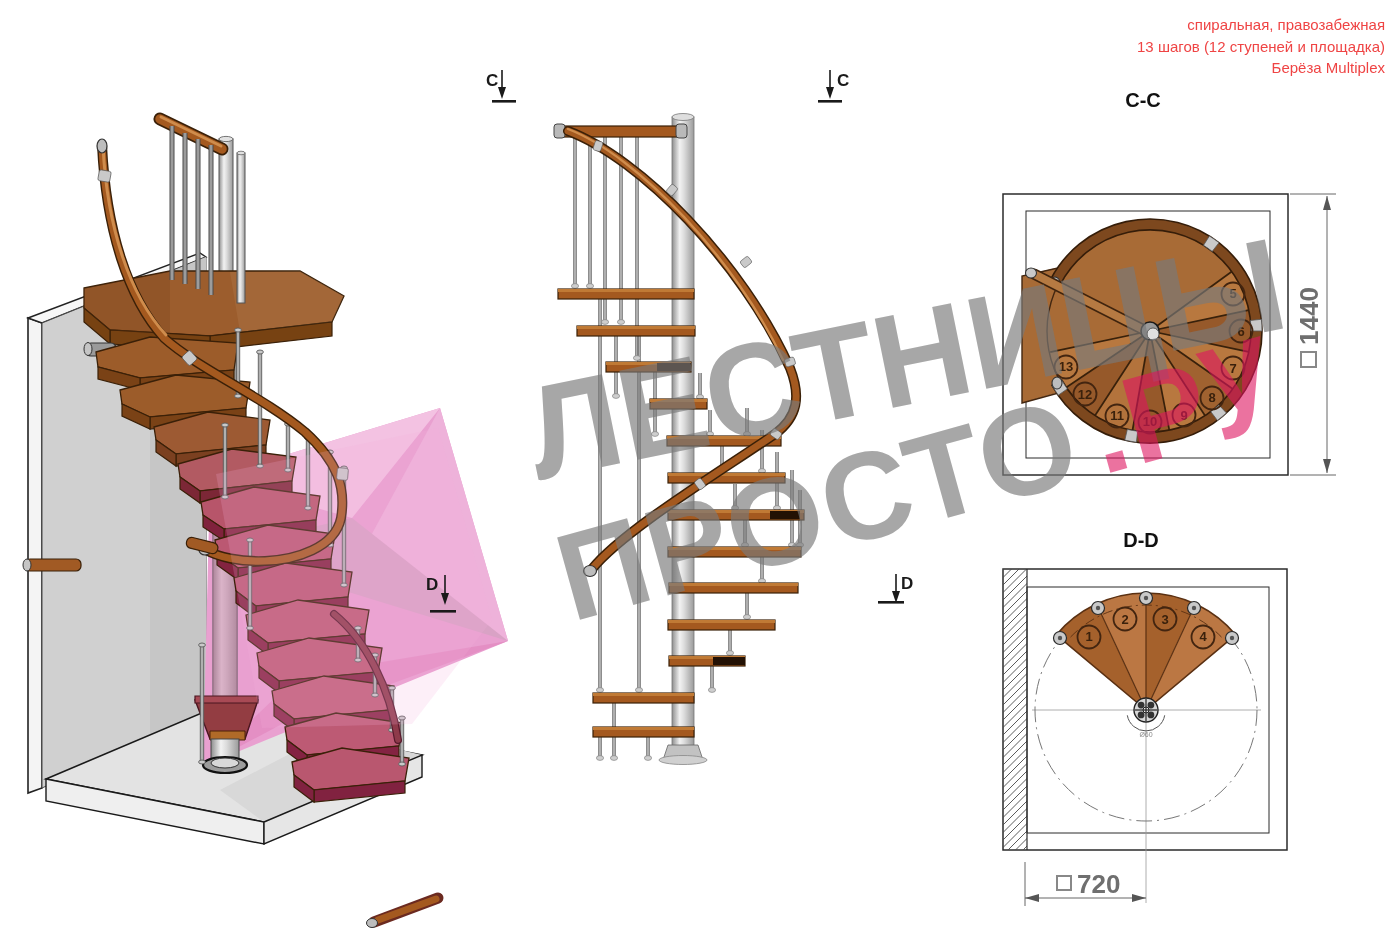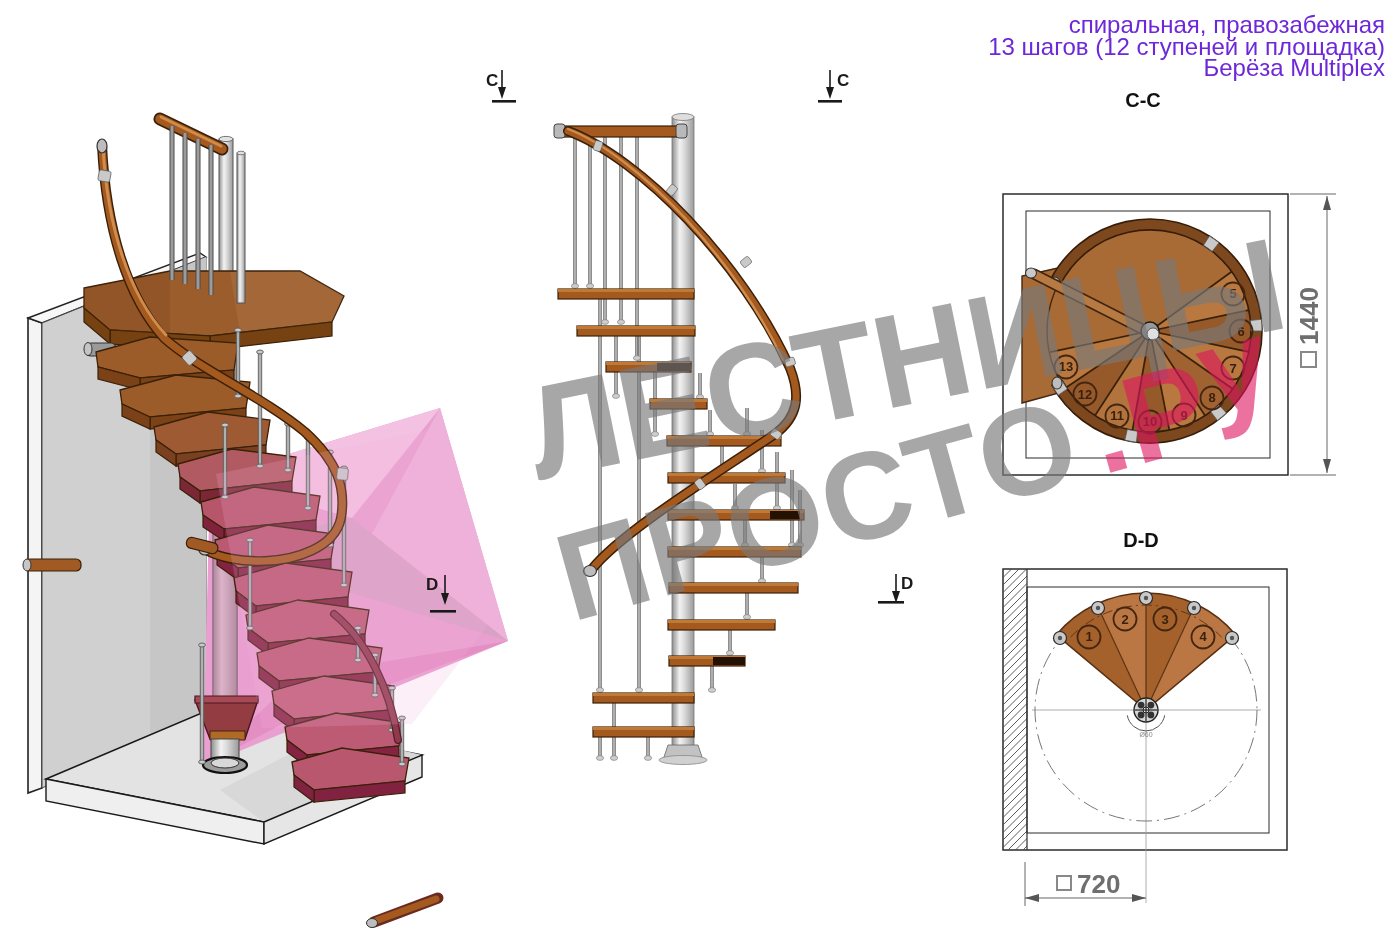--- a/index.html
+++ b/index.html
@@ -1,19 +1,19 @@
 <!DOCTYPE html>
 <html><head>
 <meta charset="utf-8">
 <style>
   html,body { margin:0; padding:0; background:#ffffff; }
   * { font-family: "Liberation Sans", sans-serif; }
   #page { position:relative; width:1400px; height:940px; overflow:hidden; background:#fff; }
   #toptext { position:absolute; top:14px; right:15px; text-align:right;
-             font-size:24px; line-height:21.5px; color:#6d28d9; font-weight:500; }
+             font-size:15px; line-height:21.5px; color:#ef4444; font-weight:500; }
 </style>
 </head>
 <body>
 <div id="page">
 
 <div id="toptext">спиральная, правозабежная<br>13 шагов (12 ступеней и площадка)<br>Берёза Multiplex</div>
 <svg width="1400" height="940" viewBox="0 0 1400 940" xmlns="http://www.w3.org/2000/svg">
 <defs>
 <linearGradient id="poleg" x1="0" y1="0" x2="1" y2="0">
   <stop offset="0" stop-color="#8e8e8e"></stop>

